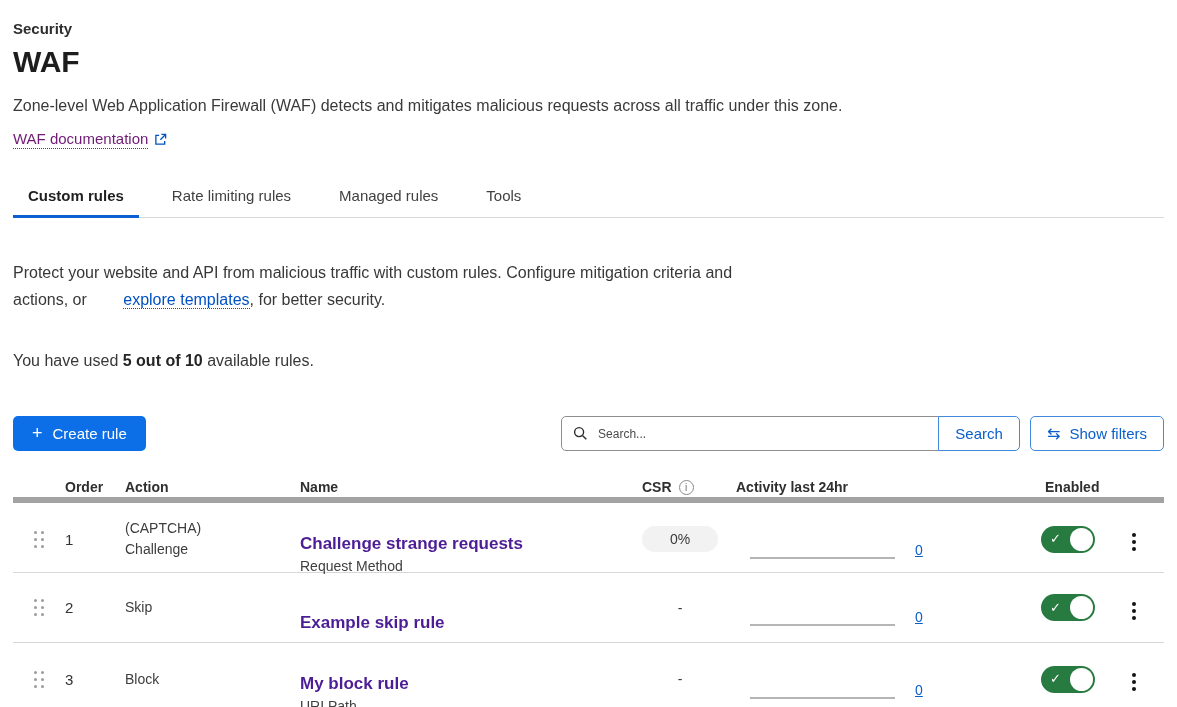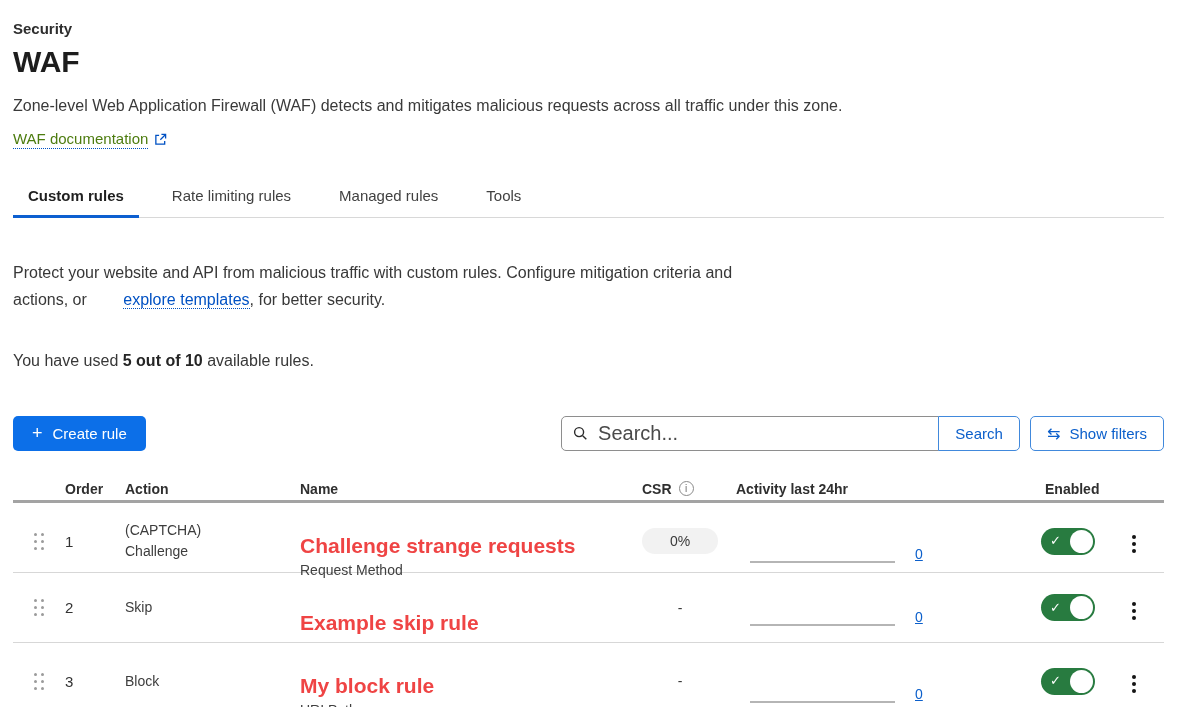--- a/index.html
+++ b/index.html
@@ -10,21 +10,21 @@
     color: #313131;
   }
   .page { padding: 18px 13px 0 13px; }
 
   
   .eyebrow { font-size: 15px; font-weight: 700; color: #2e2e2e; margin: 2px 0 0; }
   .title { font-size: 30px; font-weight: 700; color: #1d1d1d; margin: 8px 0 0; line-height: 34px; }
   .desc { font-size: 16px; color: #3a3a3a; margin: 16px 0 0; line-height: 22px; }
   .doclink {
     margin-top: 13px; display: inline-flex; align-items: center; gap: 6px;
-    font-size: 15px; color: #4d7c0f; cursor: pointer; text-decoration: none;
+    font-size: 15px; color: #701a75; cursor: pointer; text-decoration: none;
   }
   .doclink .label { border-bottom: 1px dotted #0051c3; padding-bottom: 1px; }
   .ext-icon { width: 13px; height: 13px; display: inline-block; }
 
   
   .tabs { margin-top: 30px; display: flex; border-bottom: 1px solid #d8d8d8; }
   .tab {
     padding: 8px 15px 11px; font-size: 15px; color: #414141; cursor: pointer;
     border-bottom: 3px solid transparent; margin-bottom: -1px; margin-right: 18px;
   }
@@ -45,21 +45,21 @@
     font-family: inherit;
   }
   .btn-primary .plus { font-size: 18px; font-weight: 400; line-height: 1; margin-top: -2px; }
   .toolbar-right { display: flex; align-items: center; gap: 10px; }
   .search-group { display: flex; height: 35px; }
   .search-box {
     display: flex; align-items: center; gap: 8px; width: 378px; height: 35px;
     border: 1px solid #8e8e8e; border-radius: 5px 0 0 5px; background: #fff; padding: 0 11px;
   }
   .search-box input {
-    border: none; outline: none; flex: 1; font-size: 20px; font-family: inherit; color: #333;
+    border: none; outline: none; flex: 1; font-size: 12px; font-family: inherit; color: #333;
     background: transparent;
   }
   .search-box input::placeholder { color: #4a4a4a; }
   .btn-search {
     width: 82px; height: 35px; background: #fff; border: 1px solid #4189dc; margin-left: -1px;
     border-radius: 0 5px 5px 0; color: #0b5fcb; font-size: 15px; cursor: pointer; font-family: inherit;
   }
   .btn-filters {
     height: 35px; background: #fff; border: 1px solid #4189dc; border-radius: 5px;
     color: #0b5fcb; font-size: 15px; cursor: pointer; font-family: inherit;
@@ -67,39 +67,39 @@
   }
   .btn-filters .swap { font-size: 16px; line-height: 1; }
 
   
   .table { margin-top: 26px; }
   .thead, .trow {
     display: grid;
     grid-template-columns: 52px 60px 170px 1fr 100px 305px 85px 44px;
     align-items: center;
   }
-  .thead { height: 26px; border-bottom: 3px solid #a3a3a3; font-size: 14px; font-weight: 700; color: #2f2f2f; }
+  .thead { height: 26px; border-bottom: 6px solid #a3a3a3; font-size: 14px; font-weight: 700; color: #2f2f2f; }
   .trow { height: 70px; border-bottom: 1px solid #d7d7d7; }
   .hd-csr { display: flex; align-items: center; gap: 7px; padding-left: 12px; }
   .hd-activity { padding-left: 6px; }
   .hd-enabled { padding-left: 10px; }
   .info-icon {
     width: 15px; height: 15px; border: 1px solid #8a8a8a; border-radius: 50%;
     color: #6e6e6e; font-size: 10px; font-style: normal; display: inline-flex;
     align-items: center; justify-content: center; cursor: pointer; font-weight: 400;
   }
 
   .cell-drag { display: flex; justify-content: center; }
   .drag-handle { display: grid; grid-template-columns: 3px 3px; gap: 4px 4px; cursor: grab; padding: 4px; }
   .drag-handle i { width: 3px; height: 3px; border-radius: 50%; background: #9b9b9b; }
 
   .cell-order { font-size: 15px; color: #333; }
   .cell-action { font-size: 14px; color: #3d3d3d; line-height: 21px; }
   .cell-name { padding-left: 5px; }
-  .rule-link { font-size: 21px; font-weight: 700; color: #ef4444; text-decoration: none; cursor: pointer; display: inline-block; margin-top: 31px; }
+  .rule-link { font-size: 17px; font-weight: 700; color: #4c1d95; text-decoration: none; cursor: pointer; display: inline-block; margin-top: 31px; }
   .rule-field { font-size: 14px; color: #404040; margin-top: 4px; line-height: 17px; }
 
   .cell-csr { display: flex; justify-content: center; }
   .badge {
     background: #f2f2f2; border-radius: 14px; min-width: 76px; padding: 5px 10px;
     text-align: center; font-size: 14px; color: #3a3a3a;
   }
   .csr-dash { font-size: 14px; color: #3a3a3a; }
 
   .cell-activity { position: relative; height: 100%; }

